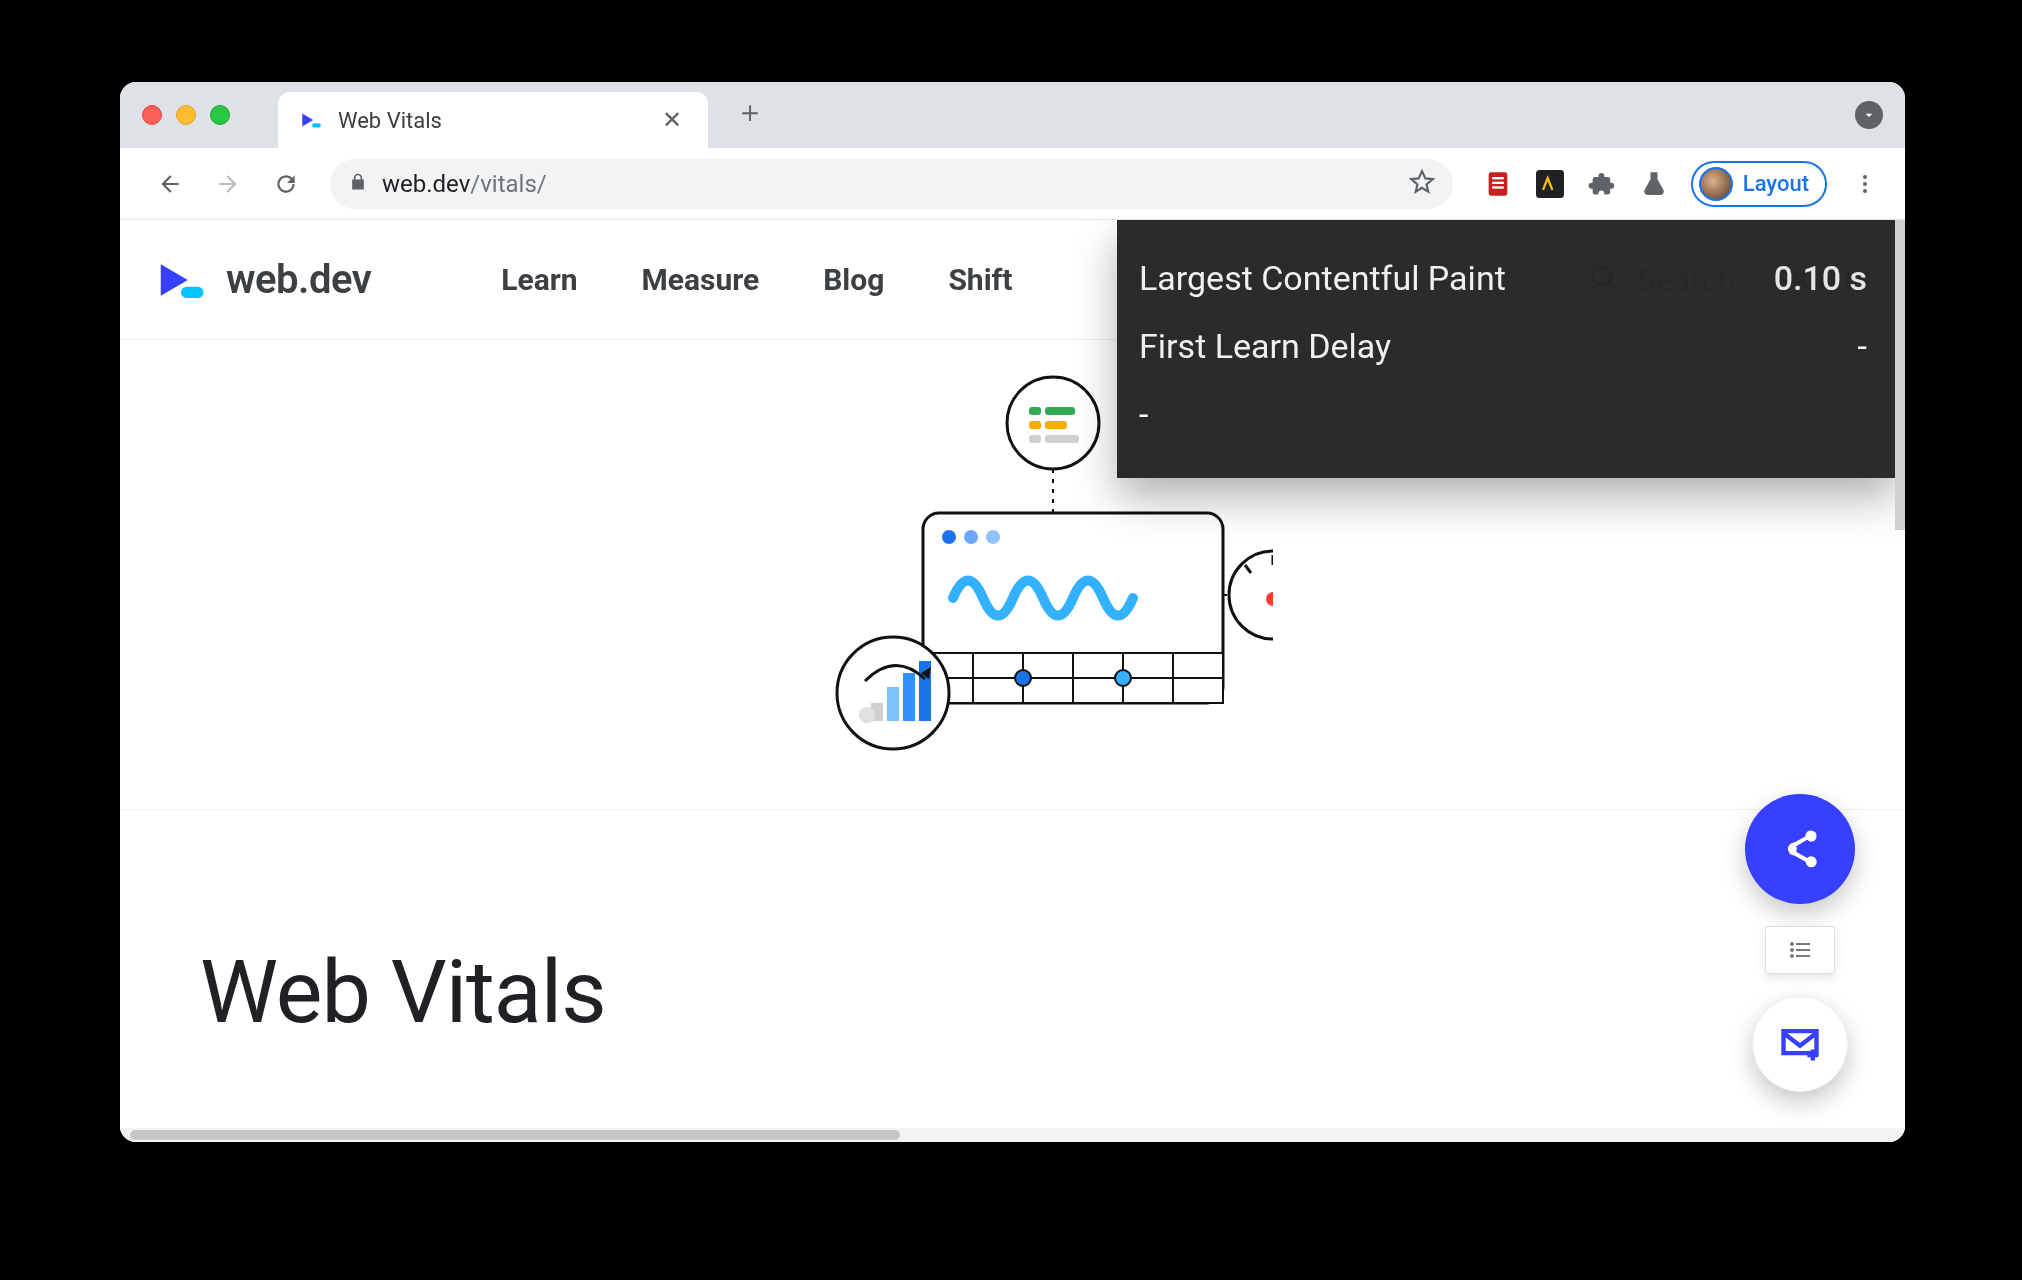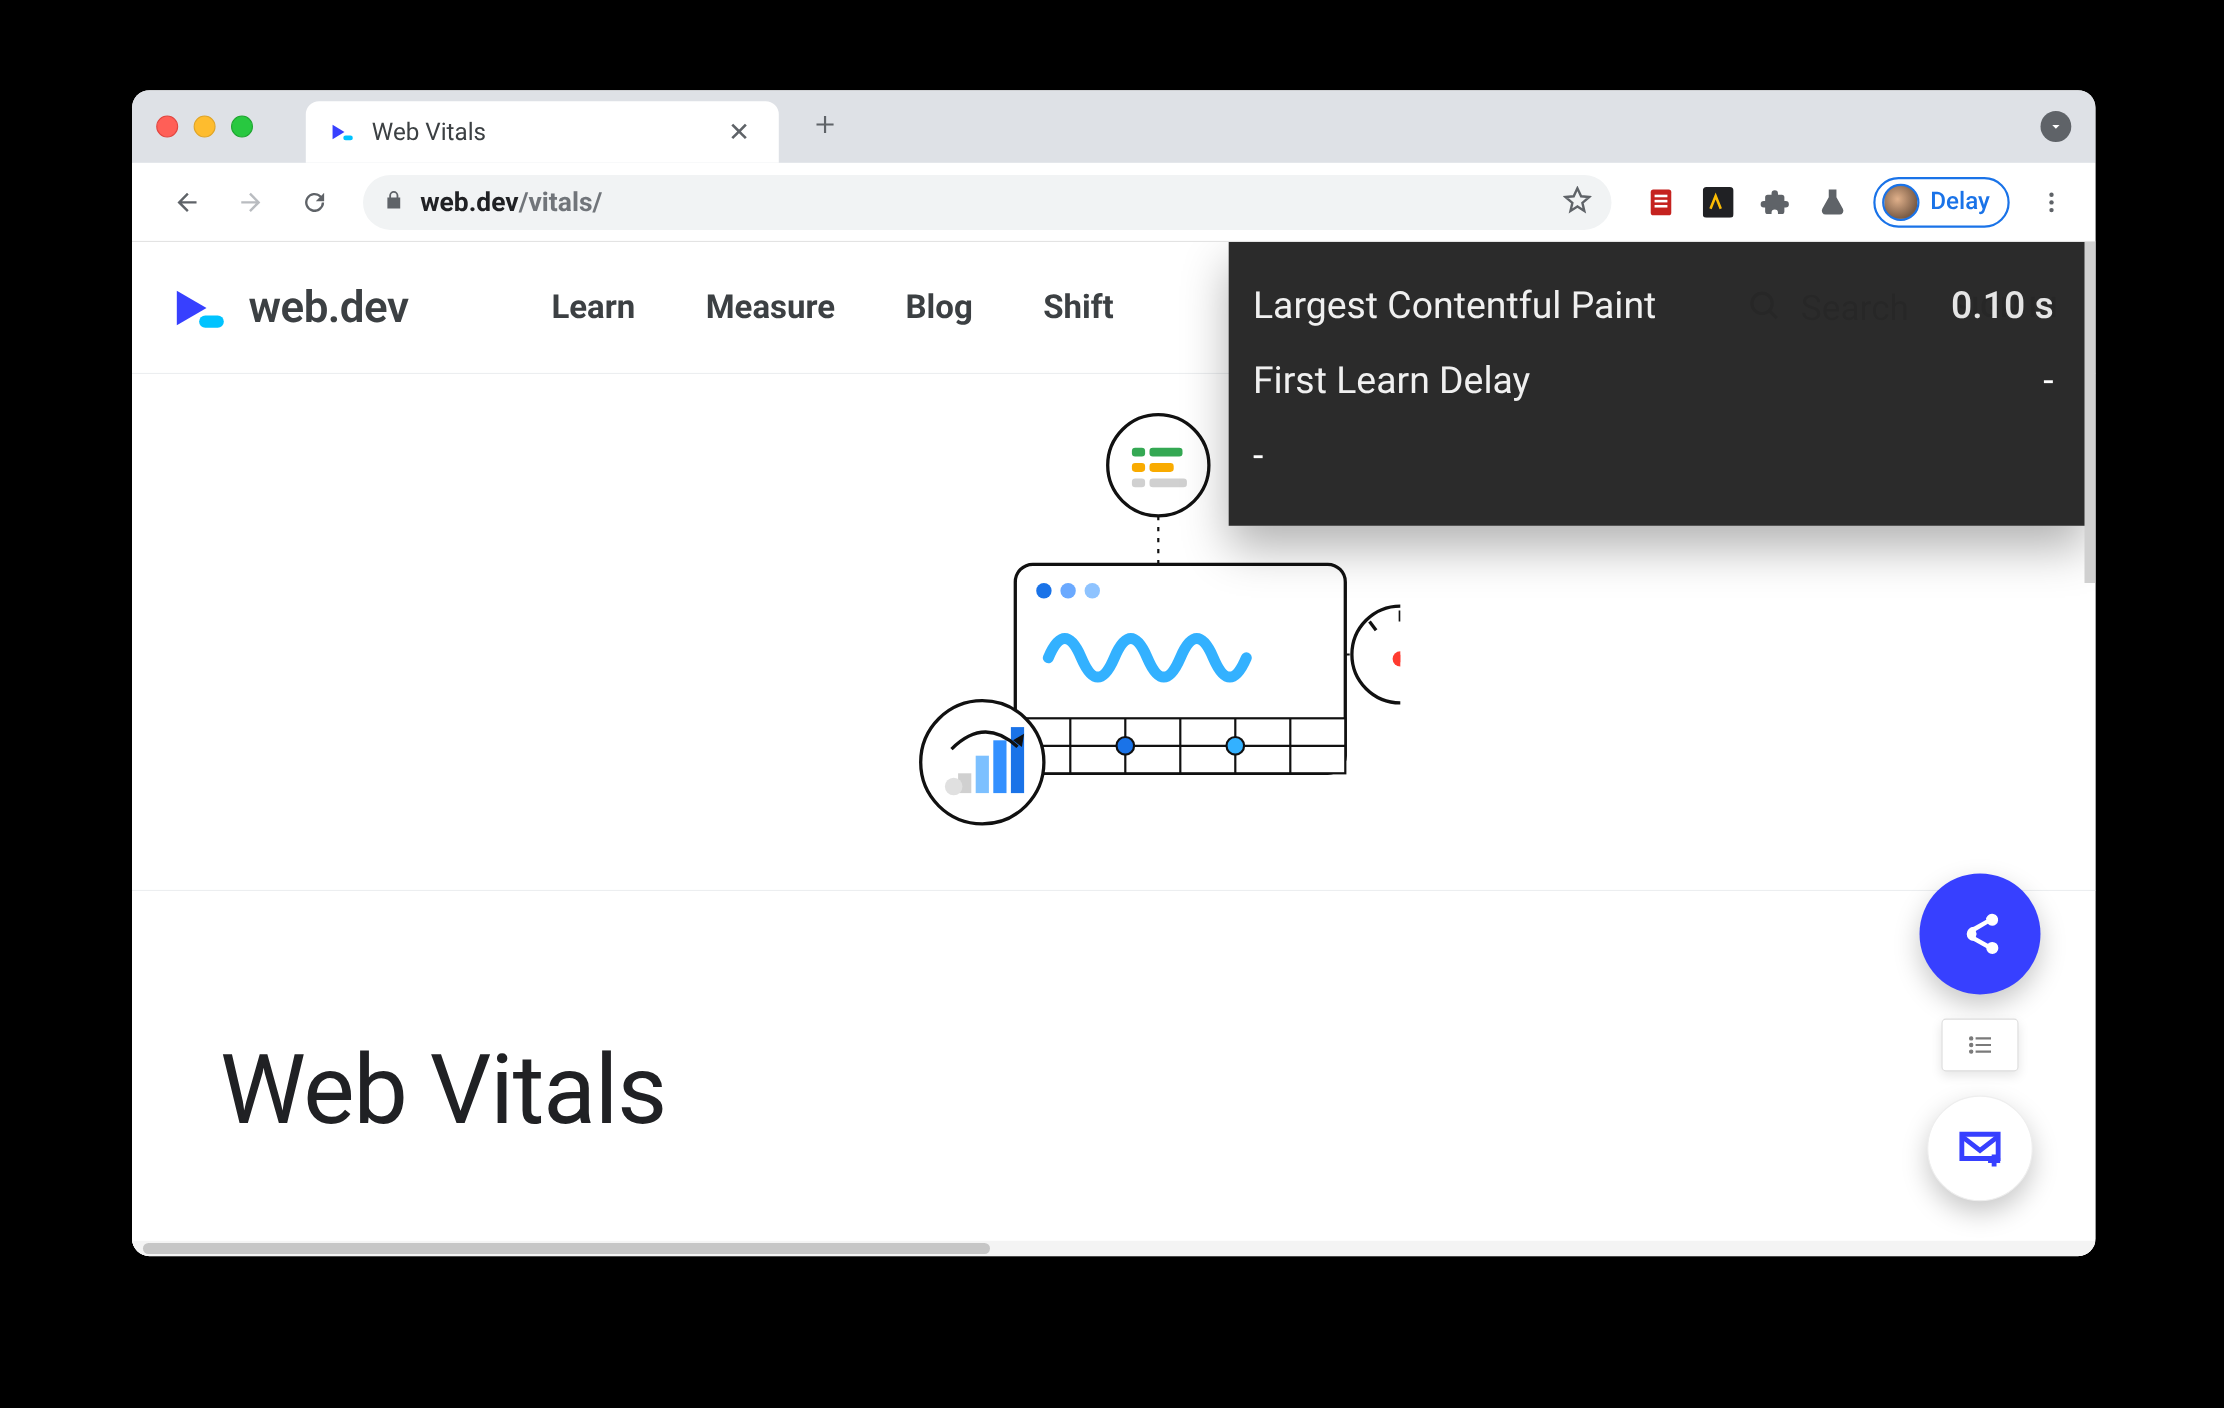--- a/index.html
+++ b/index.html
@@ -72,21 +72,20 @@
 
   .omnibox {
     flex: 1 1 auto;
     height: 50px;
     background: #f1f3f4;
     border-radius: 26px;
     display: flex; align-items: center;
     padding: 0 18px;
     gap: 14px;
     margin: 0 10px;
-    font-weight: bold;
   }
   .omnibox .lock { color:#5f6368; }
   .omnibox .url { font-size: 24px; color:#202124; }
   .omnibox .url .host { color:#202124; }
   .omnibox .url .path { color:#71757a; }
   .omnibox .spacer { flex:1; }
   .omnibox .star { color:#5f6368; }
 
   .ext-row { display:flex; align-items:center; gap: 18px; margin-left: 8px; }
   .ext { width: 34px; height: 34px; display:flex;align-items:center;justify-content:center; border-radius:6px; }
@@ -254,21 +253,21 @@
         </div>
         <div class="ext icon-btn">
           <svg viewBox="0 0 24 24" width="28" height="28" fill="#5f6368">
               <path d="M9 2v6l-5 9a3 3 0 0 0 2.6 4.5h10.8A3 3 0 0 0 20 17l-5-9V2H9z"></path>
             </svg>
         </div>
       </div>
 
       <div class="profile-chip">
         <div class="avatar"></div>
-        <span>Delay</span>
+        <span>Layout</span>
       </div>
 
       <div class="kebab icon-btn">
         <svg width="24" height="24" viewBox="0 0 24 24" fill="#5f6368">
             <circle cx="12" cy="5" r="2"></circle>
             <circle cx="12" cy="12" r="2"></circle>
             <circle cx="12" cy="19" r="2"></circle>
           </svg>
       </div>
     </div>

